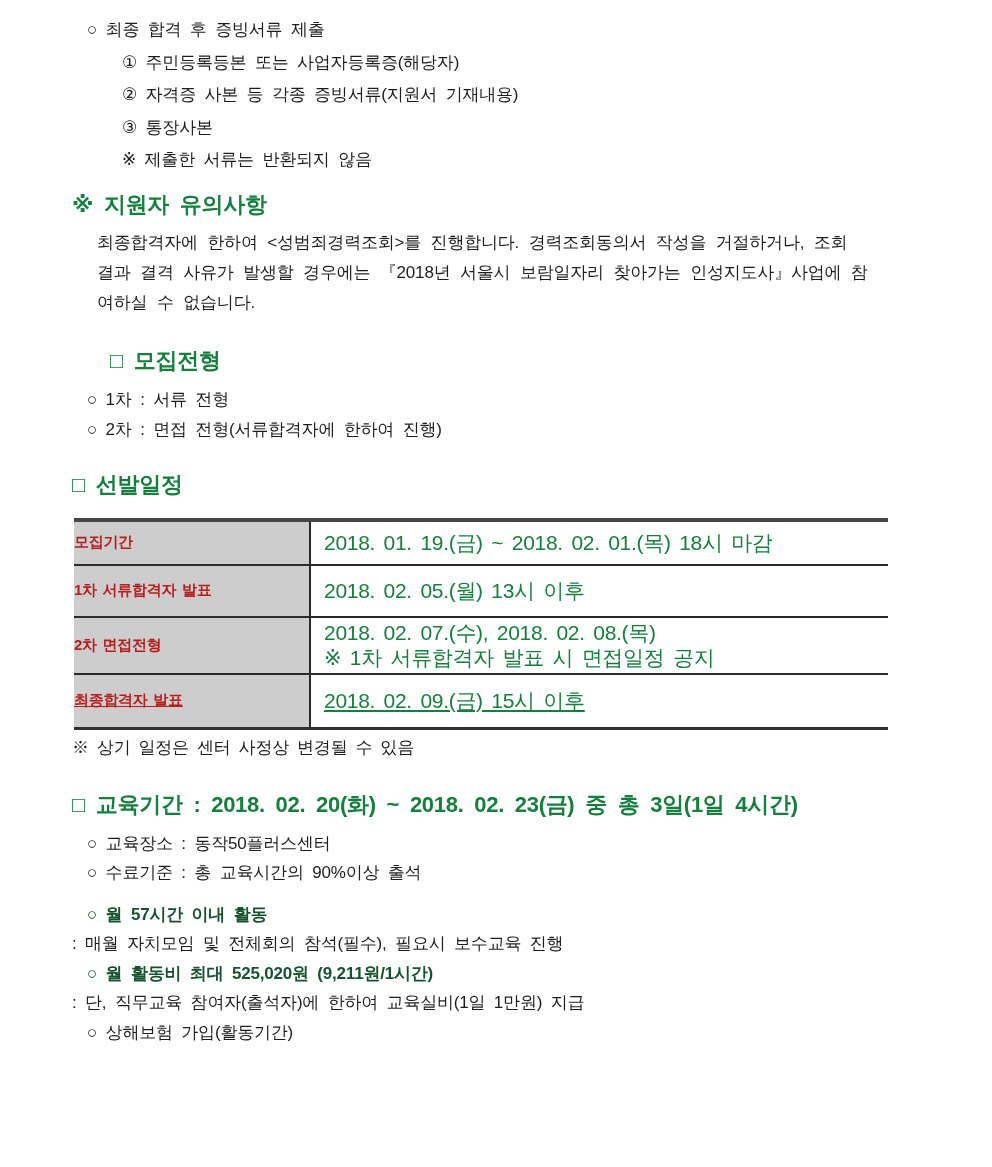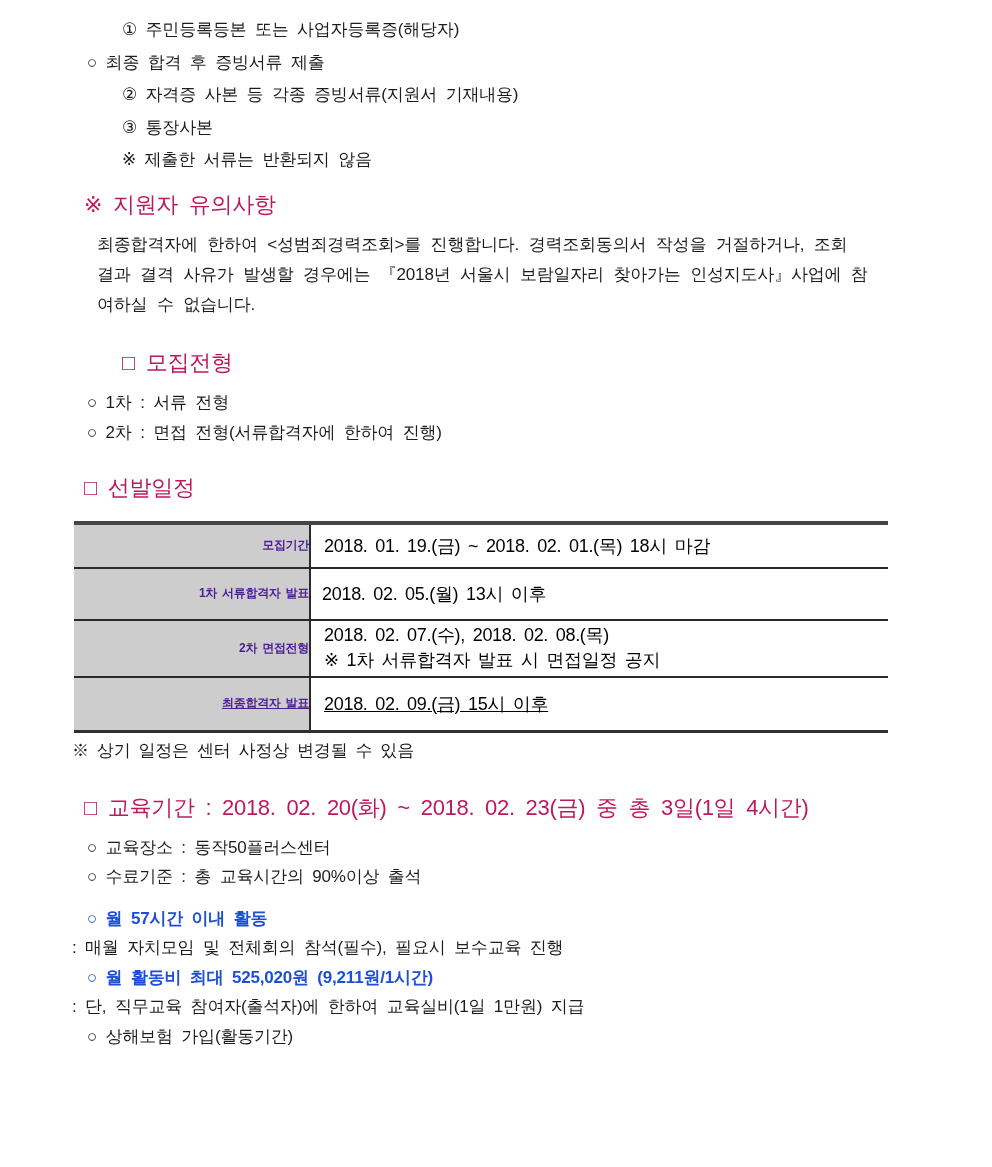--- a/index.html
+++ b/index.html
@@ -14,22 +14,22 @@
   .line {
     font-size: 17px; line-height: 32.5px;
     word-spacing: 4px; letter-spacing: -0.2px;
     white-space: nowrap;
   }
   .l1 { margin-left: 15px; }          
   .l2 { margin-left: 50px; }          
   .l2b { }         
 
   .heading {
-    font-size: 22px; font-weight: normal; color: #be185d;
-    margin: 12px; word-spacing: 5px; letter-spacing: -0.3px;
+    font-size: 22px; font-weight: bold; color: #15803d;
+    margin: 0; word-spacing: 5px; letter-spacing: -0.3px;
     white-space: nowrap; line-height: 26px;
   }
 
   .para { margin: 10px 0 0 25px; }
   .para .pline { font-size: 17px; line-height: 30px; word-spacing: 5px; letter-spacing: -0.2px; white-space: nowrap; }
 
   .items30 { margin-top: 11px; }
   .items30 .line { line-height: 30px; }
   .items29 { margin-top: 11px; }
   .items29 .line { line-height: 29px; }
@@ -42,52 +42,52 @@
   .sec-cond .heading { margin-top: 33px; }
 
   table.schedule-table {
     border-collapse: collapse; table-layout: fixed;
     width: 814px; margin: 20px 0 0 2px;
     border-top: 4px solid #454545;
     border-bottom: 3px solid #303030;
   }
   .schedule-table th {
     background: #cdcdcd; width: 235px;
-    font-size: 12px; font-weight: bold; color: #4c1d95;
-    text-align: right; vertical-align: middle;
+    font-size: 15px; font-weight: bold; color: #b91c1c;
+    text-align: left; vertical-align: middle;
     border-bottom: 2px solid #2a2a2a; border-right: 2px solid #2a2a2a;
     word-spacing: 2px; letter-spacing: -0.3px; padding: 0;
   }
   .schedule-table td {
-    font-size: 18px; color: #000000;
+    font-size: 21px; color: #15803d;
     vertical-align: middle; padding: 0 0 0 13px;
     border-bottom: 2px solid #2a2a2a;
     word-spacing: 3px; letter-spacing: -0.3px; white-space: nowrap;
   }
   .schedule-table tr.r1 th, .schedule-table tr.r1 td { height: 42px; }
-  .schedule-table tr.r2 th, .schedule-table tr.r2 td { height: 50px; padding-left: 11px; }
+  .schedule-table tr.r2 th, .schedule-table tr.r2 td { height: 50px; }
   .schedule-table tr.r3 th, .schedule-table tr.r3 td { height: 55px; }
   .schedule-table tr.r4 th, .schedule-table tr.r4 td { height: 52px; text-decoration: underline; }
   .schedule-table tr:last-child th, .schedule-table tr:last-child td { border-bottom: none; }
   .cell-line { line-height: 25px; }
 
   .footnote { font-size: 17px; margin-top: 6px; word-spacing: 4px; letter-spacing: -0.2px; white-space: nowrap; font-family: Liberation Serif, serif; }
 
   .sec-cond .cond-items { margin-top: 13px; }
   .sec-cond .line { line-height: 29.5px; }
-  .bold { font-weight: bold; color: #1d4ed8; }
+  .bold { font-weight: bold; color: #14532d; }
 </style>
 </head>
 <body>
 
 <div class="doc">
 
   <section class="sec-submission">
+    <div class="line l1">○ 최종 합격 후 증빙서류 제출</div>
     <div class="line l2">① 주민등록등본 또는 사업자등록증(해당자)</div>
-    <div class="line l1">○ 최종 합격 후 증빙서류 제출</div>
     <div class="line l2">② 자격증 사본 등 각종 증빙서류(지원서 기재내용)</div>
     <div class="line l2">③ 통장사본</div>
     <div class="line l2">※ 제출한 서류는 반환되지 않음</div>
   </section>
 
   <section class="sec-notice">
     <div class="heading">※ 지원자 유의사항</div>
     <div class="para">
       <div class="pline">최종합격자에 한하여 &lt;성범죄경력조회&gt;를 진행합니다. 경력조회동의서 작성을 거절하거나, 조회</div>
       <div class="pline">결과 결격 사유가 발생할 경우에는 『2018년 서울시 보람일자리 찾아가는 인성지도사』사업에 참</div>

